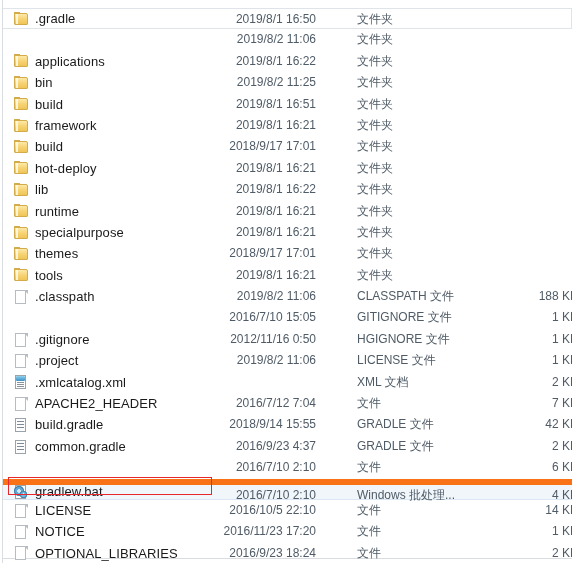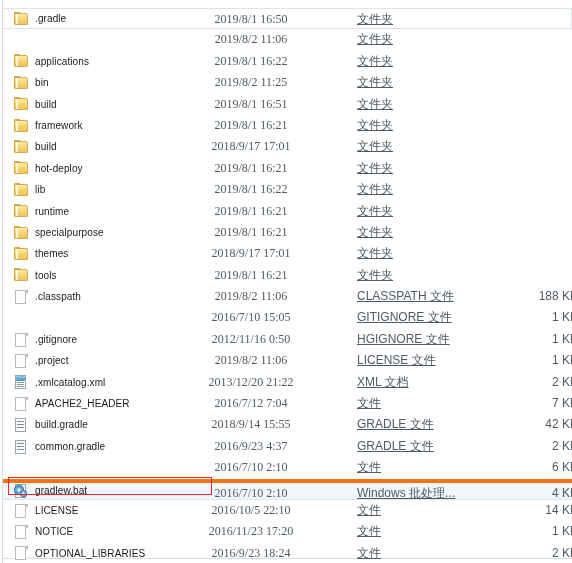--- a/index.html
+++ b/index.html
@@ -66,21 +66,21 @@
     white-space: nowrap;
   }
 
   .row.focused {
     border: 1px solid #dfe4ea;
     border-left: none;
     background: #ffffff;
   }
   .row.selected {
     background: #f1f6fb;
-    border-top: 4px solid #f97316;
+    border-top: 6px solid #f97316;
     border-bottom: 1px solid #dbe7f3;
   }
 
   .cell-name {
     position: absolute;
     left: 10px;
     top: 0;
     display: flex;
     align-items: center;
     height: 100%;
@@ -89,45 +89,43 @@
   .icon {
     width: 16px;
     height: 16px;
     margin-right: 6px;
     flex: 0 0 16px;
     position: relative;
     display: inline-block;
   }
 
   .name-text {
-    font-size: 10px;
+    font-size: 13px;
     color: #1a1a1a;
     letter-spacing: 0.1px;
   }
 
   .cell-date {
     position: absolute;
     left: 183px;
     top: 0;
     width: 130px;
-    text-align: center;
+    text-align: right;
     font-size: 12px;
     color: #4f5b66;
-    font-family: Liberation Serif, serif;
   }
   .cell-type {
     position: absolute;
     left: 354px;
     top: 0;
     width: 150px;
     text-align: left;
     font-size: 12px;
     color: #4f5b66;
     overflow: hidden;
-    text-decoration: underline;
   }
   .cell-size {
     position: absolute;
     left: 452px;
     top: 0;
     width: 123px;
     text-align: right;
     font-size: 12px;
     color: #4f5b66;
   }
@@ -467,21 +465,20 @@
       </div>
       <div class="row">
         <div class="cell-name">
           <span class="icon icon-xml">
             <span class="doc"></span>
             <span class="badge"></span>
             <span class="lines"></span>
           </span>
           <span class="name-text">.xmlcatalog.xml</span>
         </div>
-        <div class="cell-date">2013/12/20 21:22</div>
         <div class="cell-type">XML 文档</div>
         <div class="cell-size">2 KB</div>
       </div>
       <div class="row">
         <div class="cell-name">
           <span class="icon icon-file">
             <span class="doc"></span>
             <span class="fold"></span>
           </span>
           <span class="name-text">APACHE2_HEADER</span>

